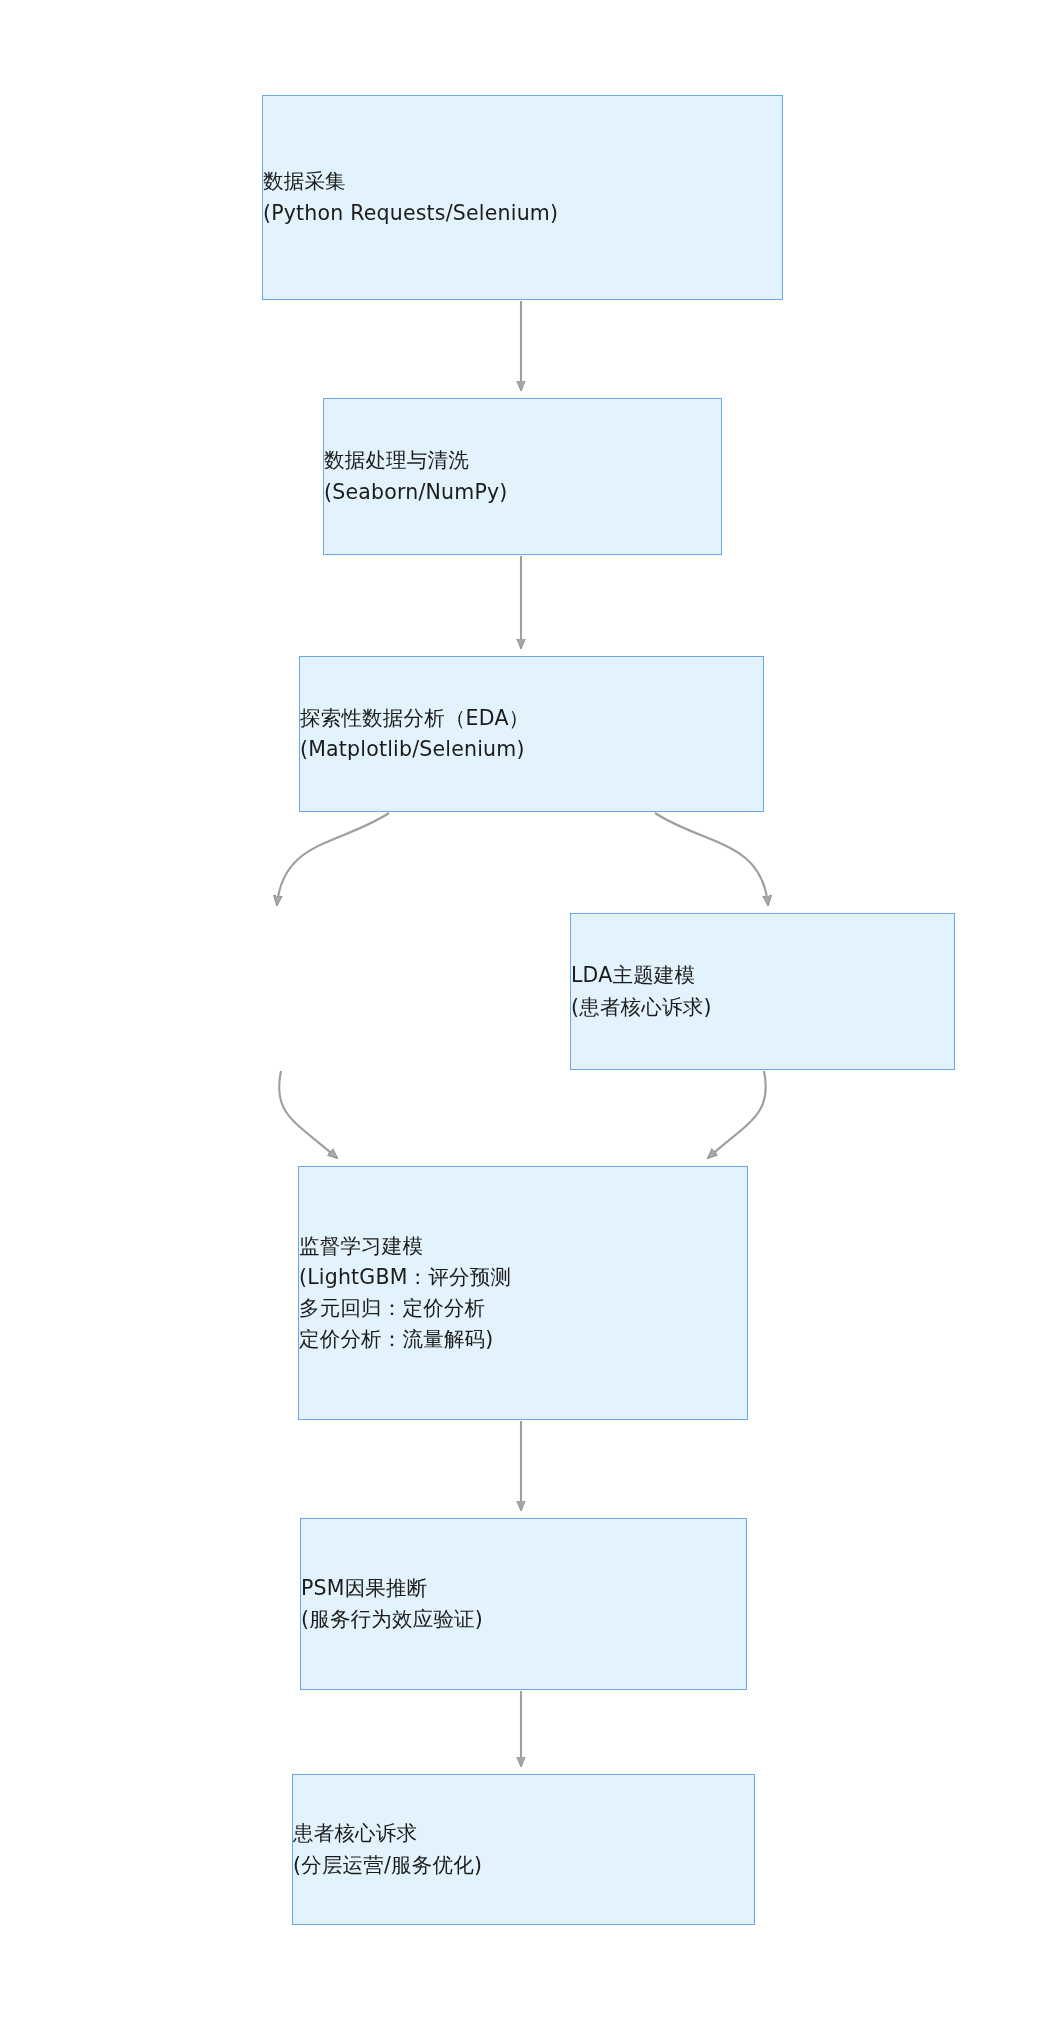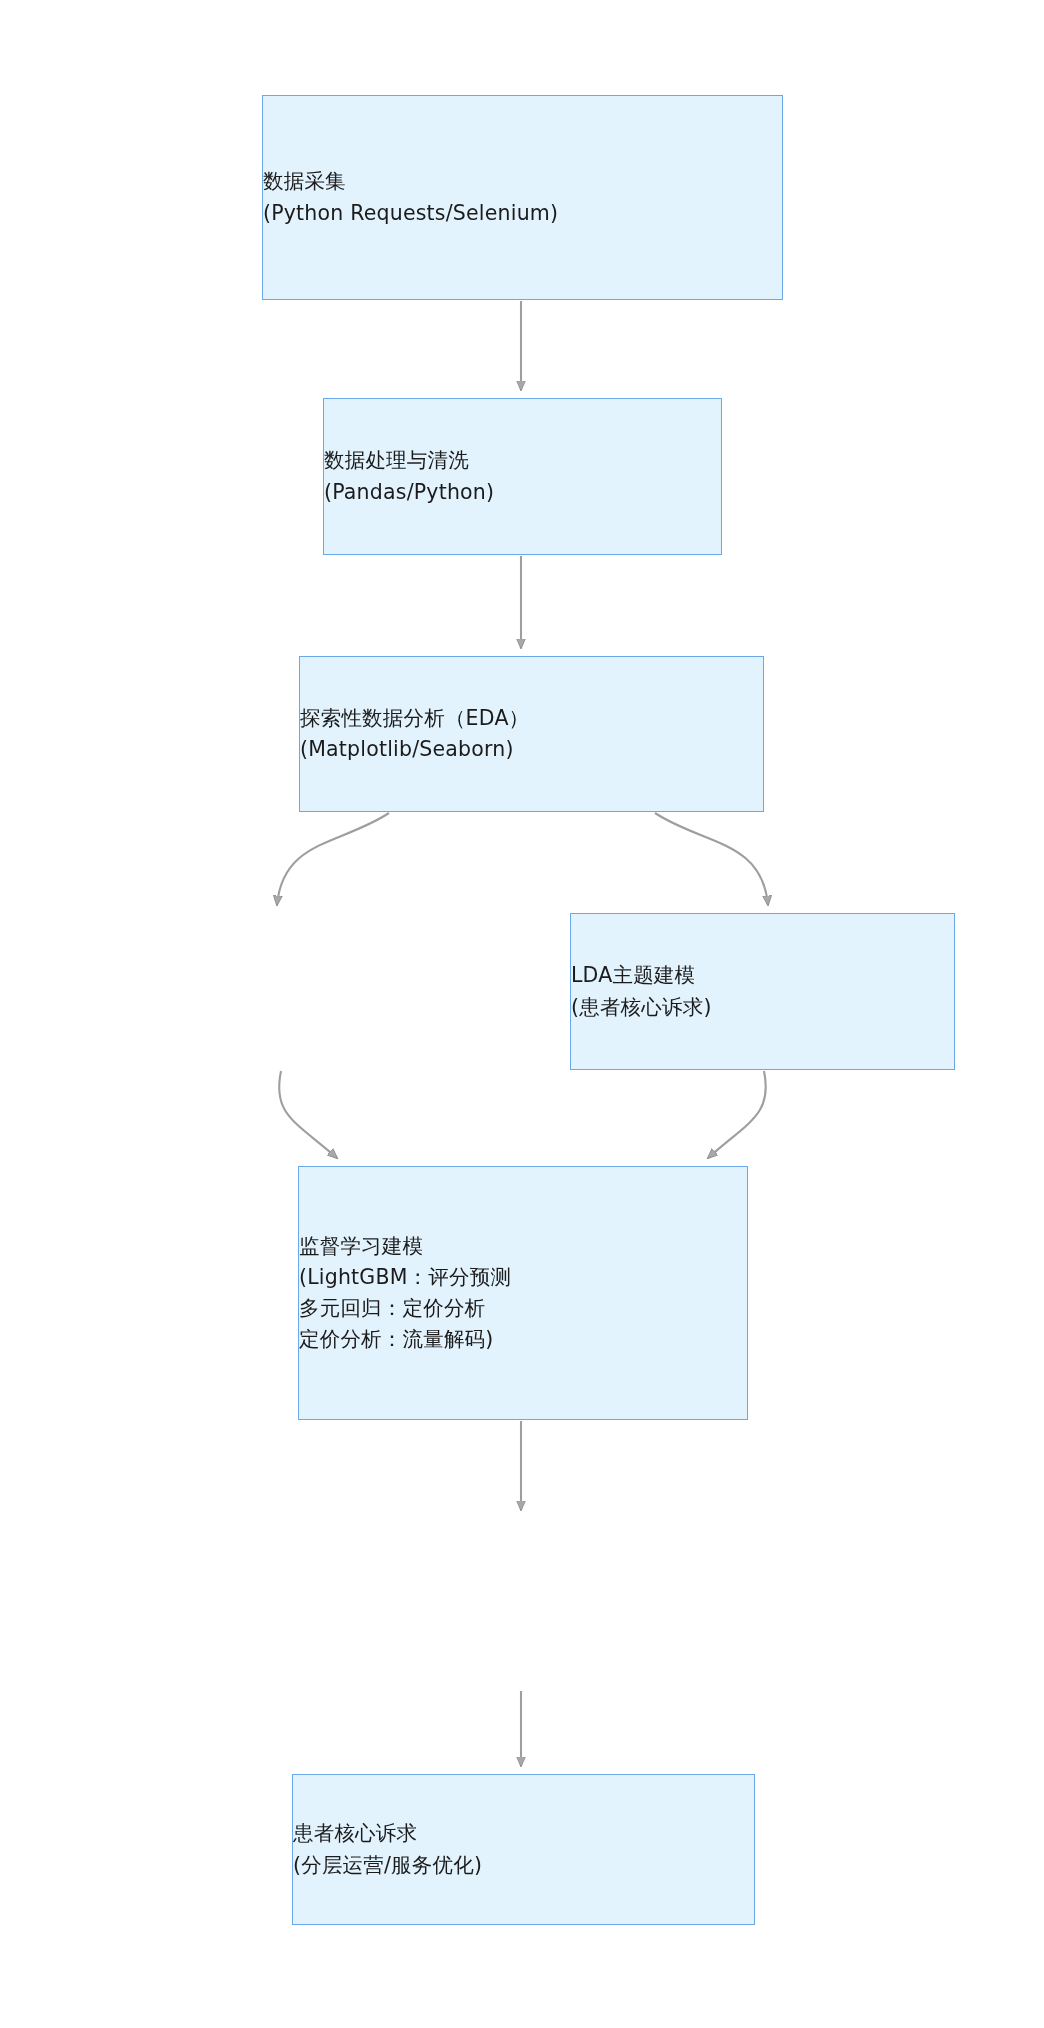--- a/index.html
+++ b/index.html
@@ -80,40 +80,44 @@
     </g>
   </svg>
 
   <div class="node n-collect">
     <span class="line">数据采集</span>
     <span class="line">(Python Requests/Selenium)</span>
   </div>
 
   <div class="node n-clean">
     <span class="line">数据处理与清洗</span>
-    <span class="line">(Pandas/Python)</span>
+    <span class="line">(Seaborn/NumPy)</span>
   </div>
 
   <div class="node n-eda">
     <span class="line">探索性数据分析（EDA）</span>
-    <span class="line">(Matplotlib/Seaborn)</span>
+    <span class="line">(Matplotlib/Selenium)</span>
   </div>
 
 
   <div class="node n-lda">
     <span class="line">LDA主题建模</span>
     <span class="line">(患者核心诉求)</span>
   </div>
 
   <div class="node n-supervised">
     <span class="line">监督学习建模</span>
     <span class="line">(LightGBM：评分预测</span>
     <span class="line">多元回归：定价分析</span>
     <span class="line">定价分析：流量解码)</span>
   </div>
 
+  <div class="node n-psm">
+    <span class="line">PSM因果推断</span>
+    <span class="line">(服务行为效应验证)</span>
+  </div>
 
   <div class="node n-strategy">
     <span class="line">患者核心诉求</span>
     <span class="line">(分层运营/服务优化)</span>
   </div>
 
 </div>
 
 </body></html>

